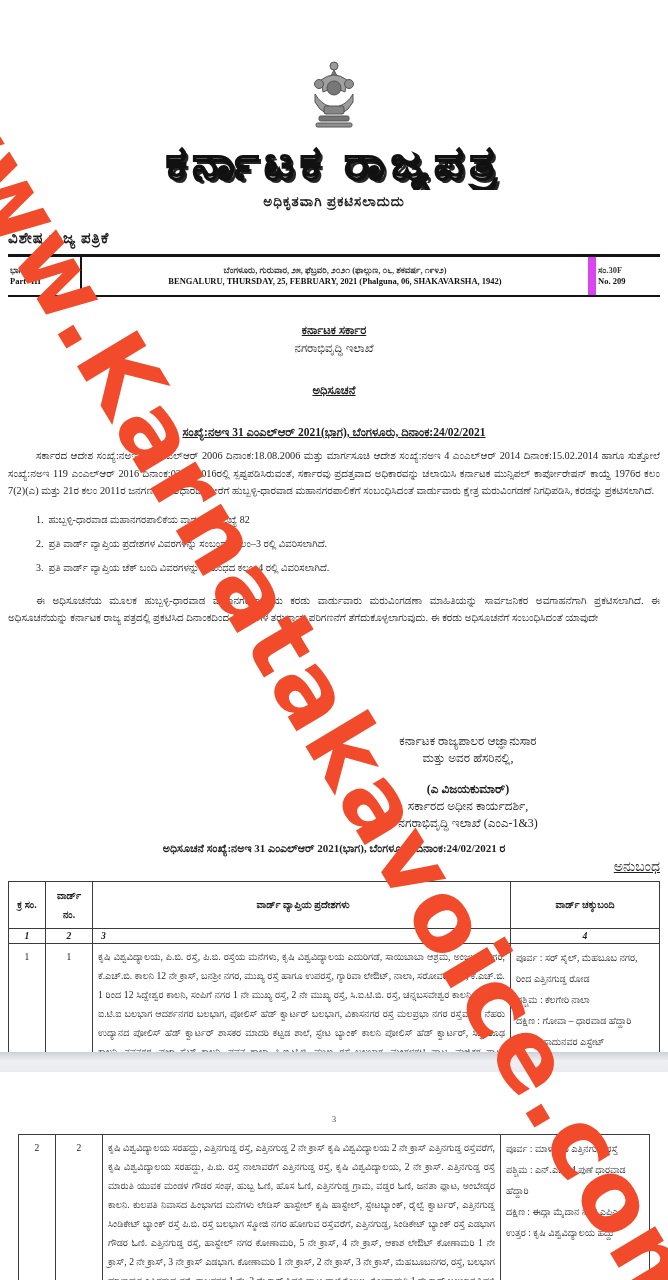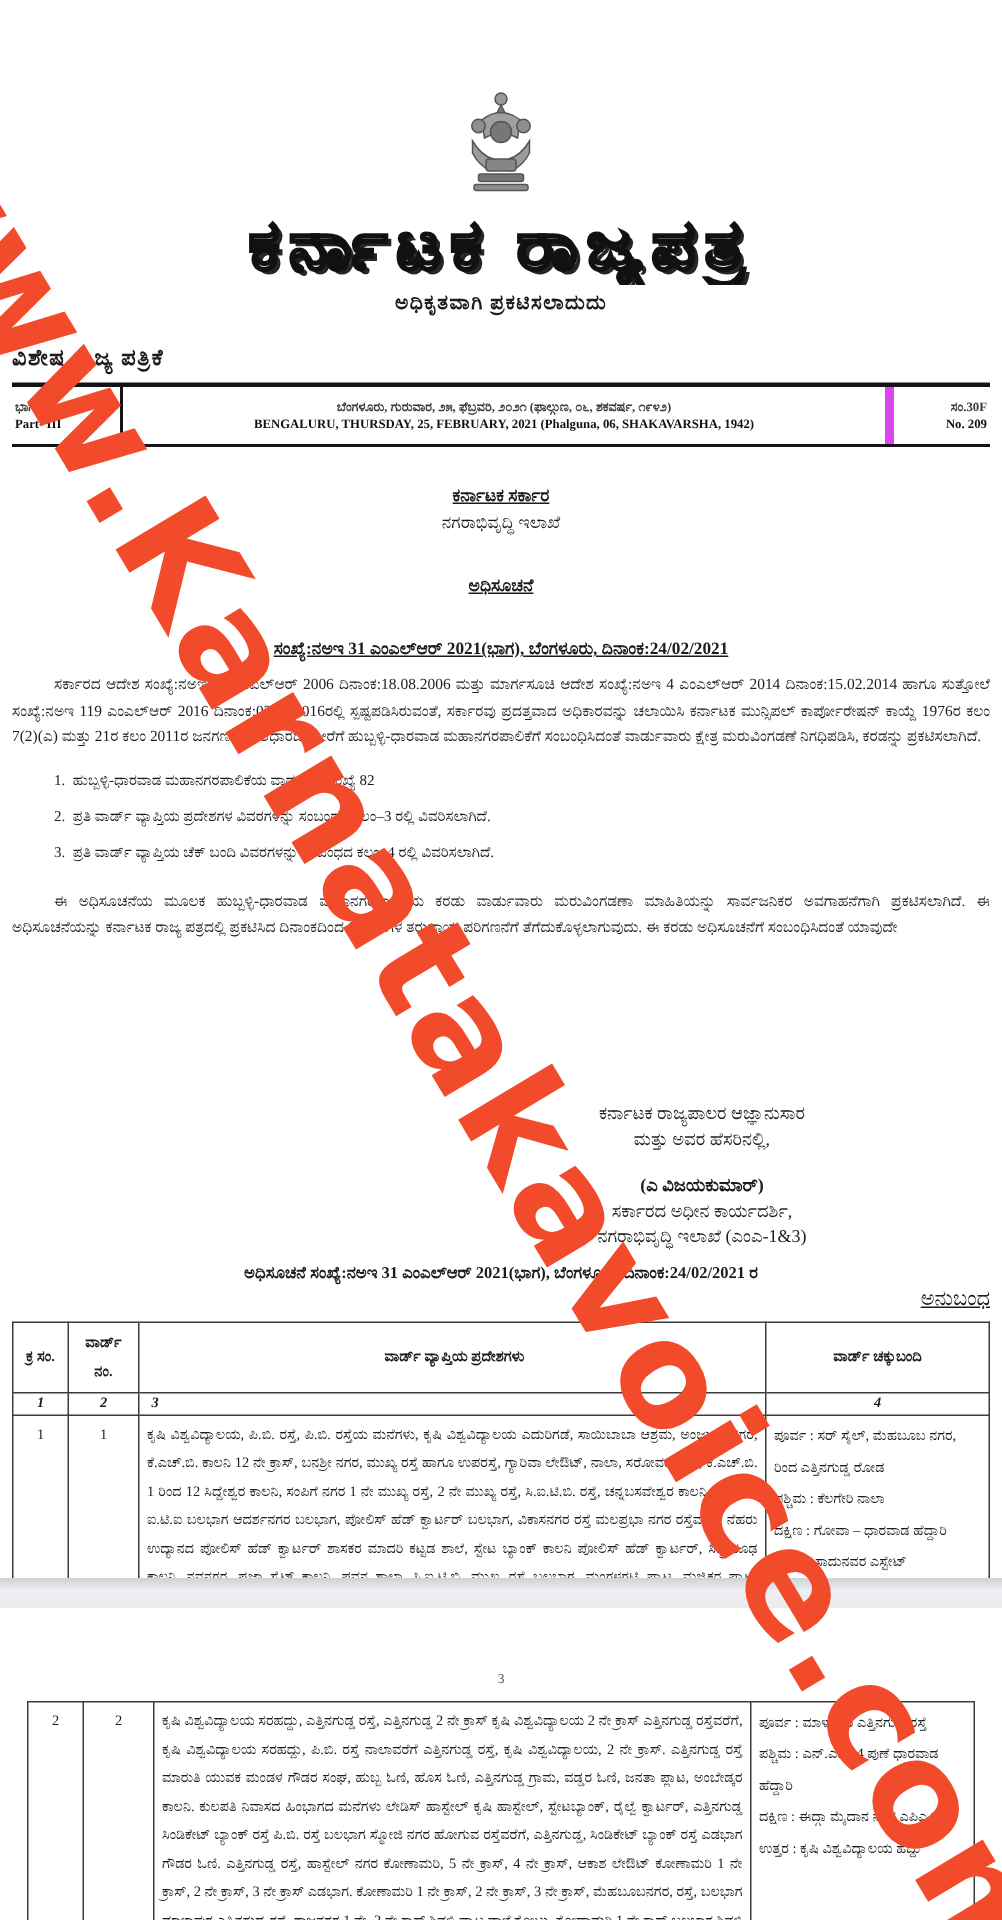--- a/index.html
+++ b/index.html
@@ -30,21 +30,21 @@
   }
   .sub1{text-align:center;font-size:13.5px;font-weight:bold;margin-top:4px;letter-spacing:1px;}
   .sub2{text-align:left;font-size:15px;font-weight:bold;margin-top:20px;letter-spacing:1px;}
   .info-bar{
     margin-top:7px;border-top:3px solid #141414;border-bottom:2px solid #141414;
     display:flex;align-items:stretch;height:38px;
   }
   .info-cell{display:flex;flex-direction:column;justify-content:center;}
   .info-left{width:68px;border-right:2px solid #141414;padding:1px 2px;}
   .info-center{flex:1;text-align:center;padding:1px 4px;}
-  .info-right{width:60px;border-left:6px solid #d946ef;text-align:right;padding:1px 2px;}
+  .info-right{width:60px;border-left:8px solid #d946ef;text-align:left;padding:1px 2px;}
   .info-kn{font-size:8.5px;font-weight:bold;color:#3a3a3a;line-height:11px;}
   .info-en{font-size:8.5px;font-weight:bold;color:#111;line-height:11px;}
   .center-head{text-align:center;font-size:11.5px;font-weight:bold;line-height:18px;}
   .u{text-decoration:underline;margin-top:24px;}
   .body-text{
     font-size:10.3px;line-height:17.5px;text-align:justify;
     margin:6px 0 0 0;text-indent:28px;
   }
   .num-list{margin:8px 0 0 28px;padding:0;font-size:10px;line-height:24px;list-style:none;}
   .num-list .li{white-space:nowrap;overflow:hidden;}

